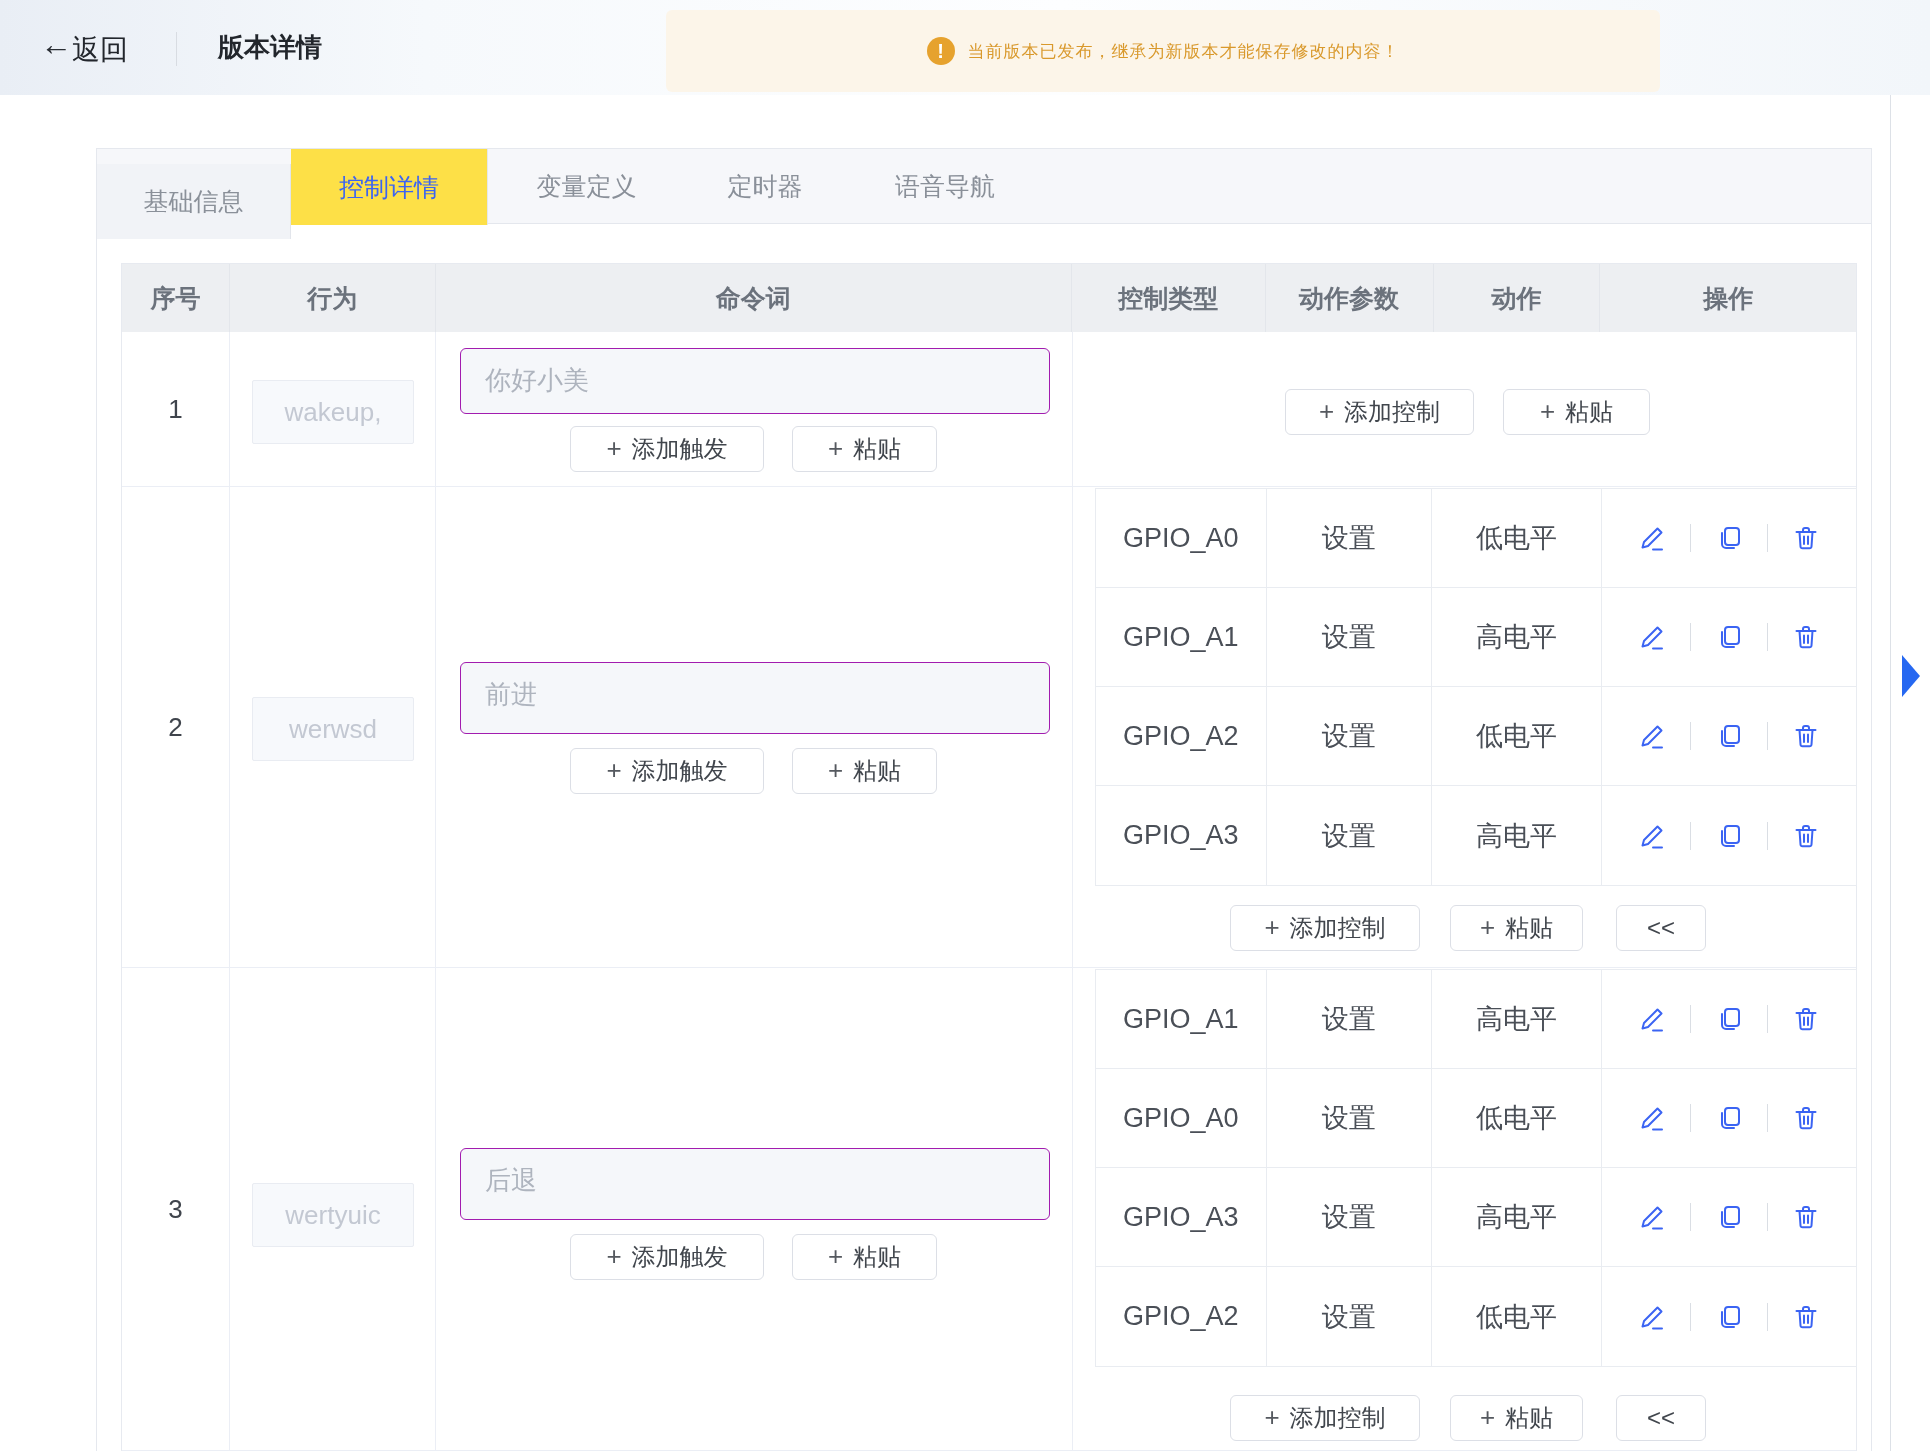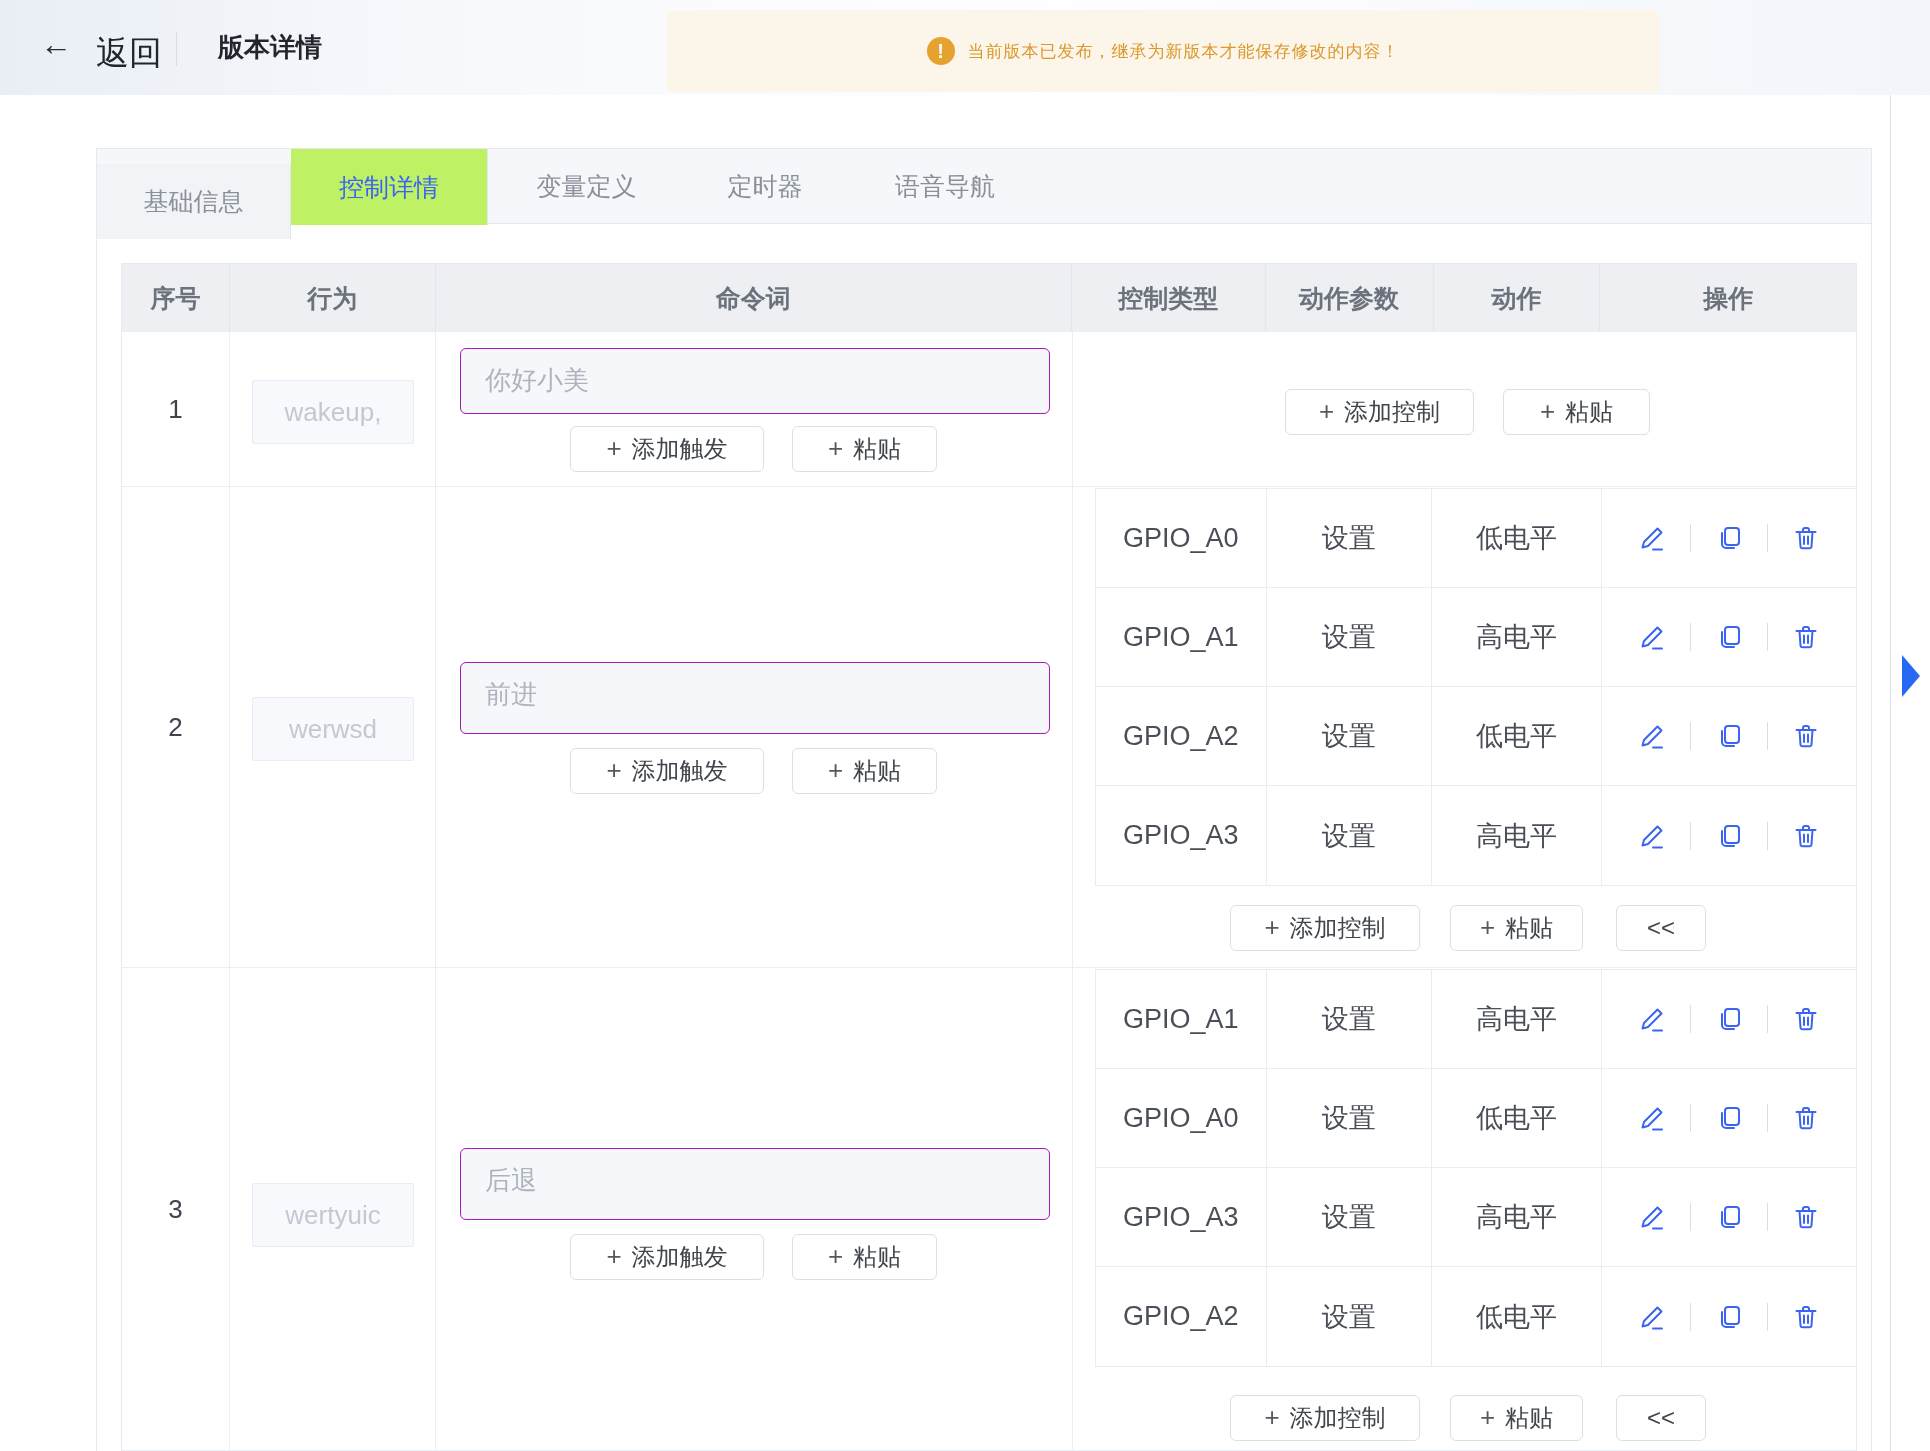--- a/index.html
+++ b/index.html
@@ -4,39 +4,39 @@
 <style>
   * { margin:0; padding:0; box-sizing:border-box; }
   html,body { background:#fff; }
   body { font-family:"Liberation Sans","DejaVu Sans",sans-serif; color:#3f444c; }
   #canvas { position:relative; width:1930px; height:1451px; overflow:hidden; background:#fff; }
 
   
   .topband { position:absolute; left:0; top:0; width:1930px; height:95px;
     background:linear-gradient(90deg,#e9eef5 0%,#f6f9fc 22%,#fdfeff 55%,#f2f6fa 100%); }
   .back-arrow { position:absolute; left:40px; top:26px; font-size:32px; color:#2a2e34; }
-  .back-label { position:absolute; left:96px; top:31px; font-size:33px; color:#22262c;font-family:Liberation Mono, monospace; }
+  .back-label { position:absolute; left:72px; top:31px; font-size:28px; color:#22262c;font-family:Liberation Mono, monospace; }
   .tb-divider { position:absolute; left:176px; top:32px; width:1px; height:34px; background:#d8dce2; }
   .page-title { position:absolute; left:218px; top:30px; font-size:26px; font-weight:600; color:#22262c; }
 
   .banner { position:absolute; left:666px; top:10px; width:994px; height:82px; background:#fcf5e9;
     border-radius:6px; display:flex; align-items:center; justify-content:center; gap:13px; }
   .banner .warn-ic { width:28px; height:28px; border-radius:50%; background:#e6a22e; color:#fff;
     font-size:20px; font-weight:bold; display:flex; align-items:center; justify-content:center; flex:0 0 auto; }
   .banner .warn-tx { font-size:17px; color:#d9992c; letter-spacing:1px; }
 
   
   .card { position:absolute; left:96px; top:148px; width:1776px; height:1303px; background:#fff;
     border:1px solid #e5e8ee; border-bottom:none; }
   .tabstrip { position:absolute; left:0; top:0; width:1774px; height:75px; background:#f6f7fa;
     border-bottom:1px solid #e4e7ed; }
   .tab { position:absolute; top:0; height:75px; display:flex; align-items:center; justify-content:center;
     font-size:25px; color:#8a9099; cursor:pointer; }
   .tab.first { background:#f1f3f7; border-right:1px solid #e2e5eb; }
-  .tab.active { background:#bef264; border-right:1px solid #e4e7ed; color:#3b64f3; height:76px; }
+  .tab.active { background:#fde047; border-right:1px solid #e4e7ed; color:#3b64f3; height:76px; }
 
   
   .table { position:absolute; left:24px; top:114px; width:1736px; height:1189px;
     border:1px solid #e7eaf0; border-bottom:none; }
   .thead { display:flex; height:68px; background:#edeff2; }
   .th { display:flex; align-items:center; justify-content:center; font-size:25px; font-weight:600;
     color:#6b727c; border-right:1px solid #e3e6eb; height:100%; }
   .th:last-child { border-right:none; }
   .trow { display:flex; border-bottom:1px solid #ebeef5; position:relative; }
   .cell { position:relative; height:100%; border-right:1px solid #ebeef5; }

